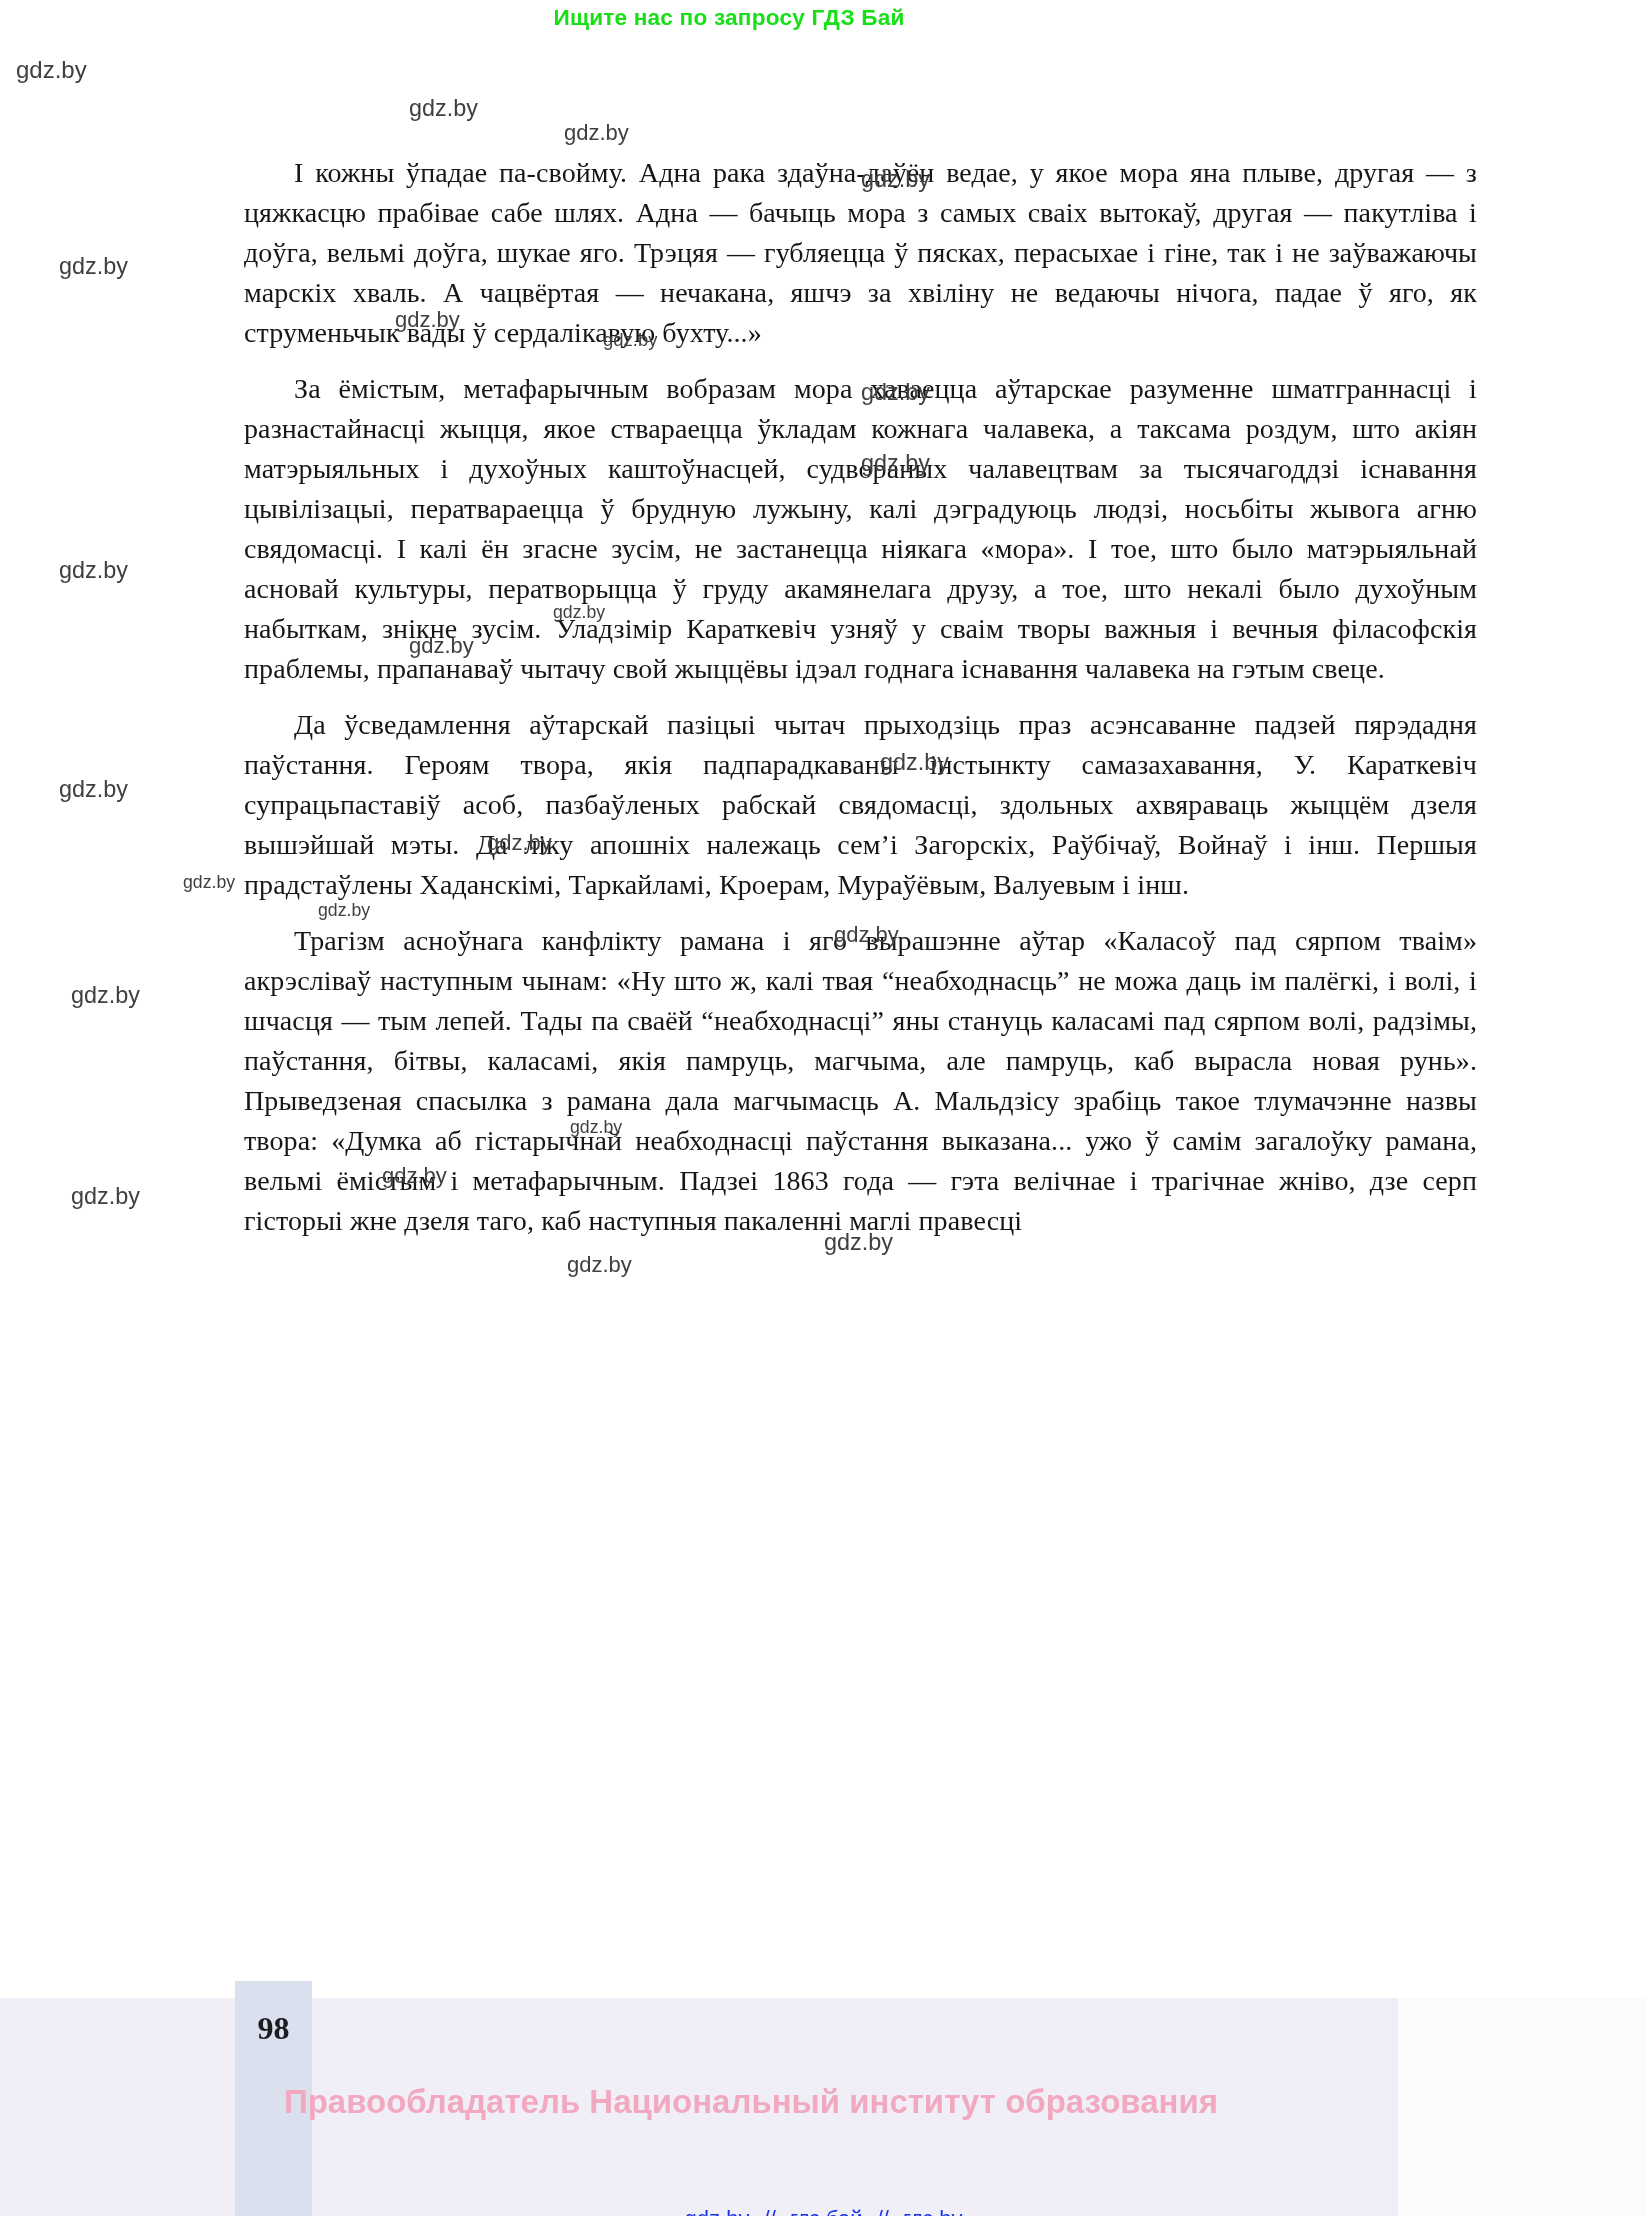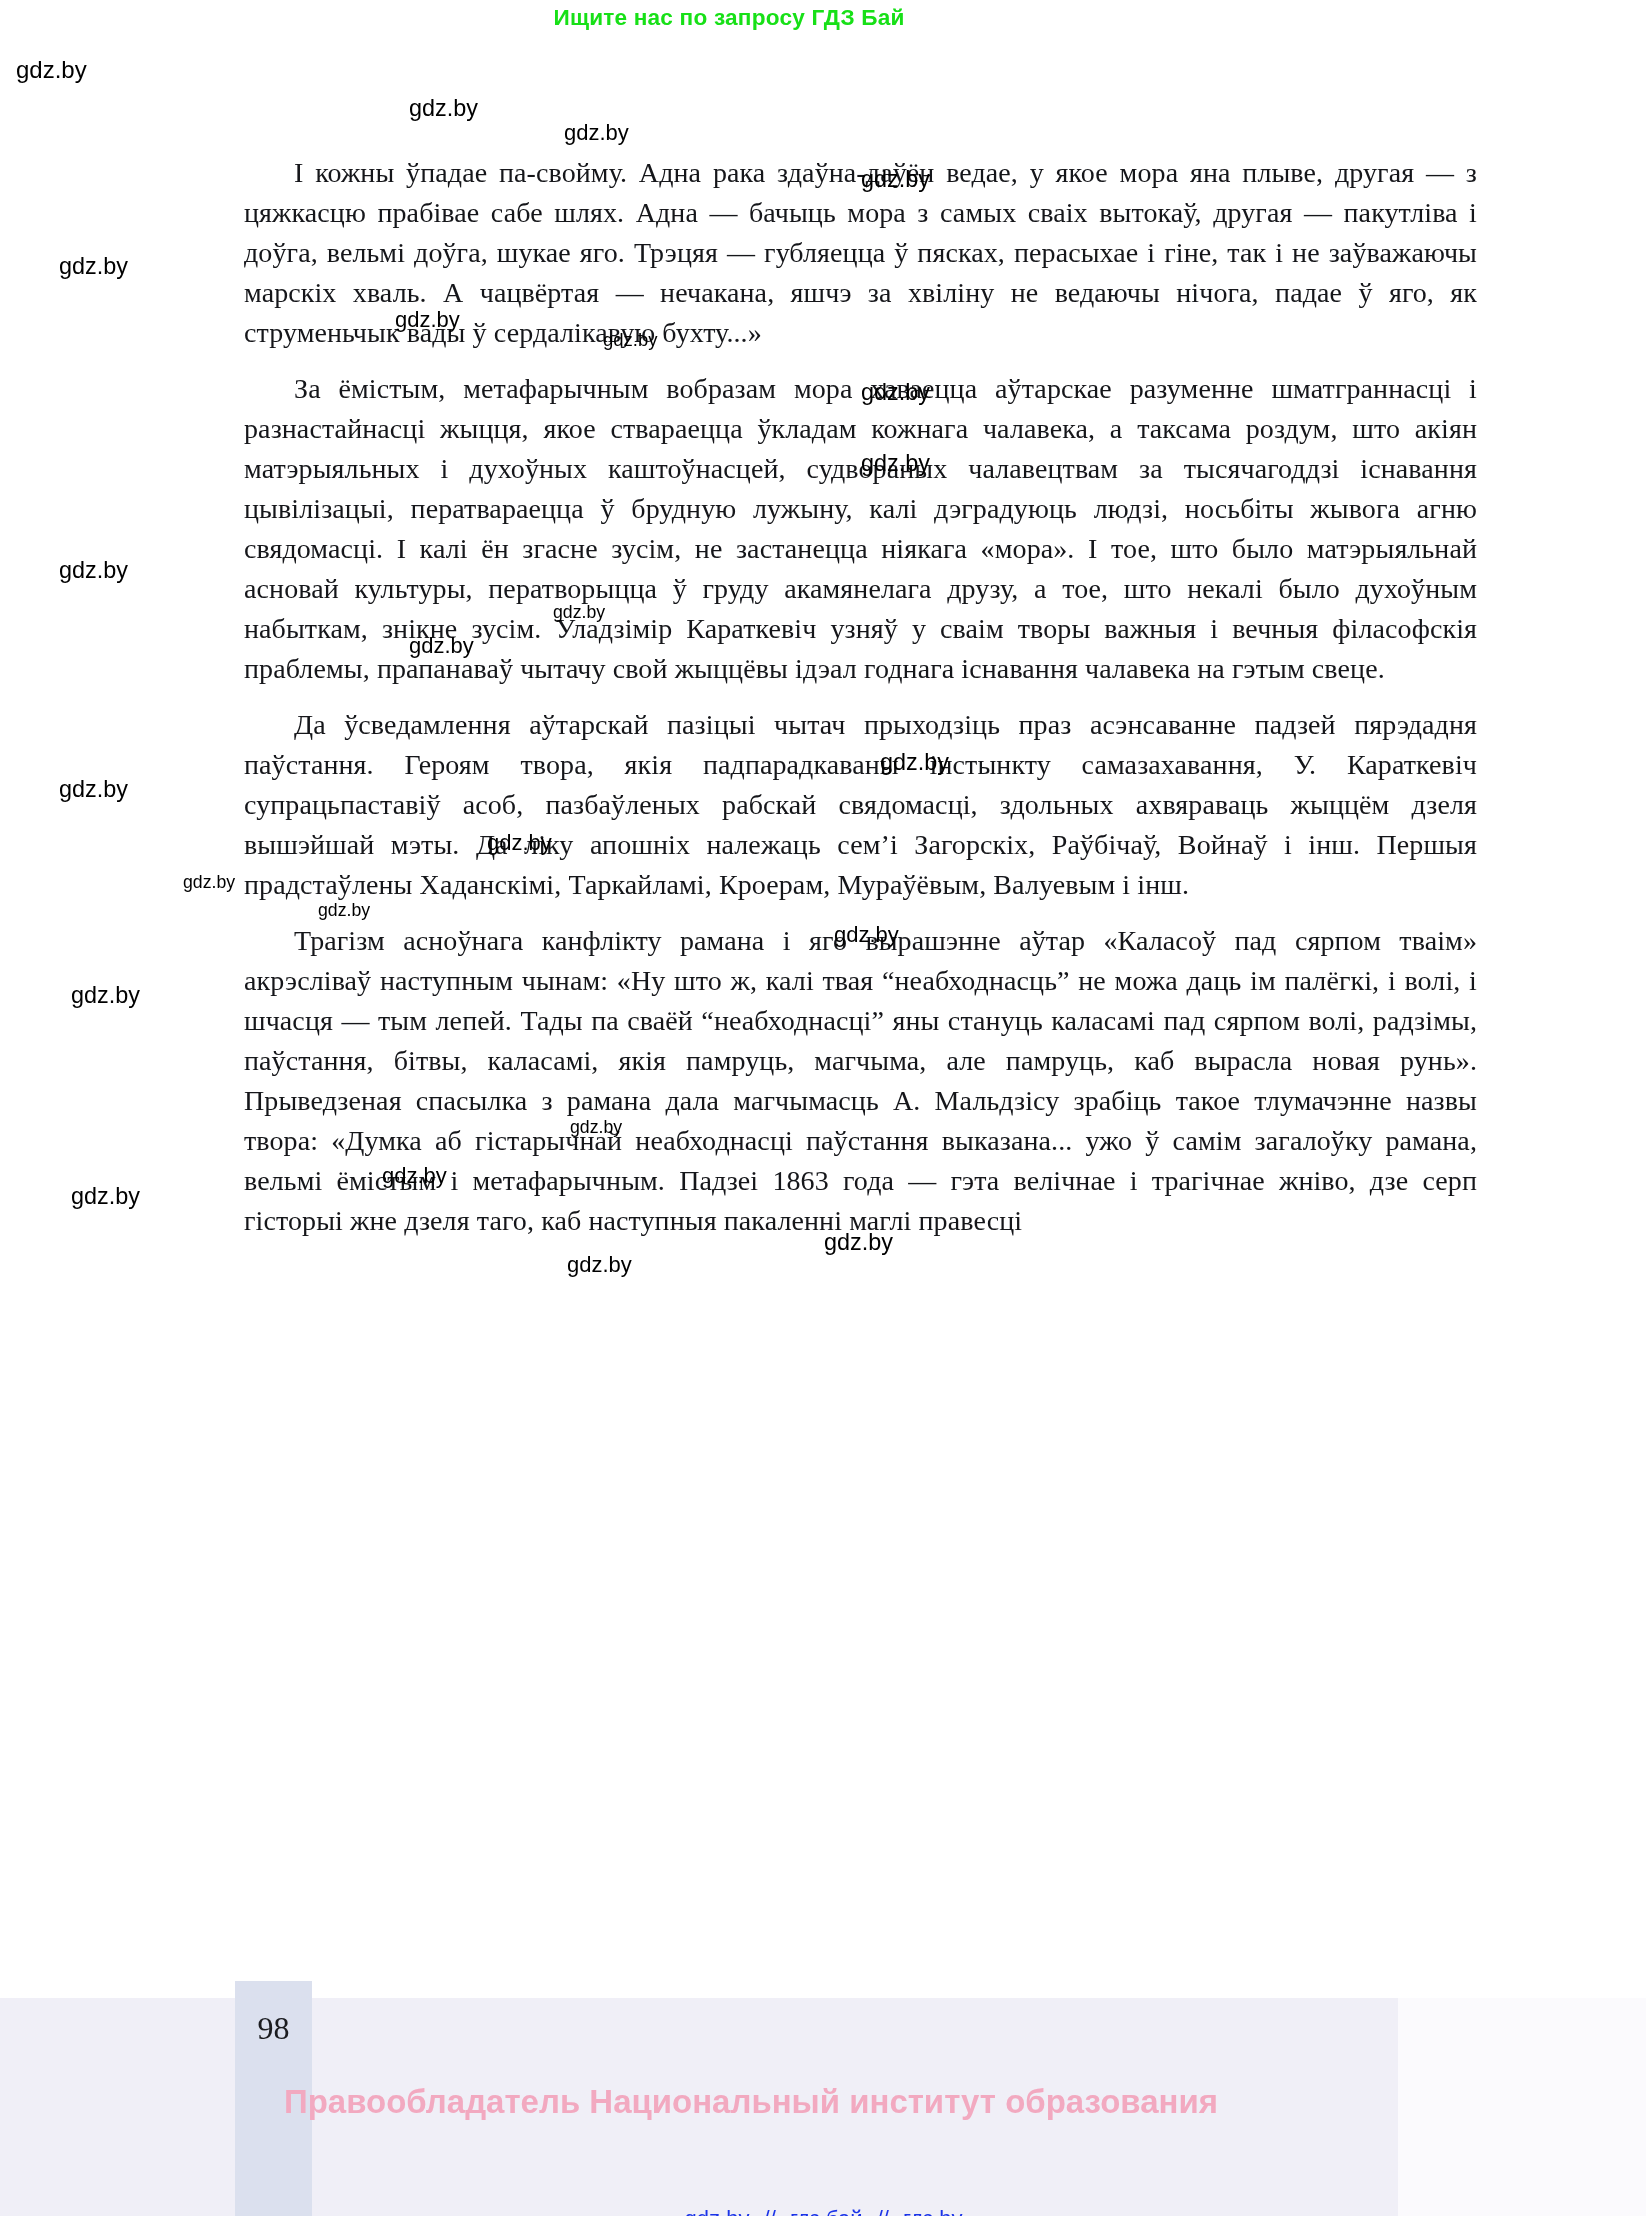--- a/index.html
+++ b/index.html
@@ -56,21 +56,21 @@
     hyphens:manual;
     letter-spacing:0.1px;
   }
   .para + .para{margin-top:0px;}
 
   
   #page-number{
     position:absolute;left:235px;top:1975px;width:77px;
     text-align:center;
     font-family:"Liberation Serif", serif;
-    font-size:32px;font-weight:normal;color:#1b1c20;
+    font-size:32px;font-weight:bold;color:#1b1c20;
   }
 
   
   #copyright{
     position:absolute;left:284px;top:2047px;width:1080px;
     font-family:"Liberation Sans", sans-serif;
     font-size:34px;font-weight:bold;color:#f2a9c0;
     white-space:nowrap;
     transform:scaleX(.97);transform-origin:left center;
   }
@@ -82,21 +82,21 @@
     font-family:"Liberation Sans", sans-serif;
     font-size:22px;color:#1b34e8;
   }
   #footer-links a{color:#1b34e8;text-decoration:none;}
   #footer-links .sep{padding:0 8px;color:#1b34e8;}
 
   
   .wm{
     position:absolute;
     font-family:"Liberation Sans", sans-serif;
-    color:#000000;
+    color:#404040;
     white-space:nowrap;
     pointer-events:none;
   }
 </style>
 </head>
 <body>
 
 <div id="promo-bar">
   <span class="promo-text">Ищите нас по запросу ГДЗ Бай</span>
 </div>

